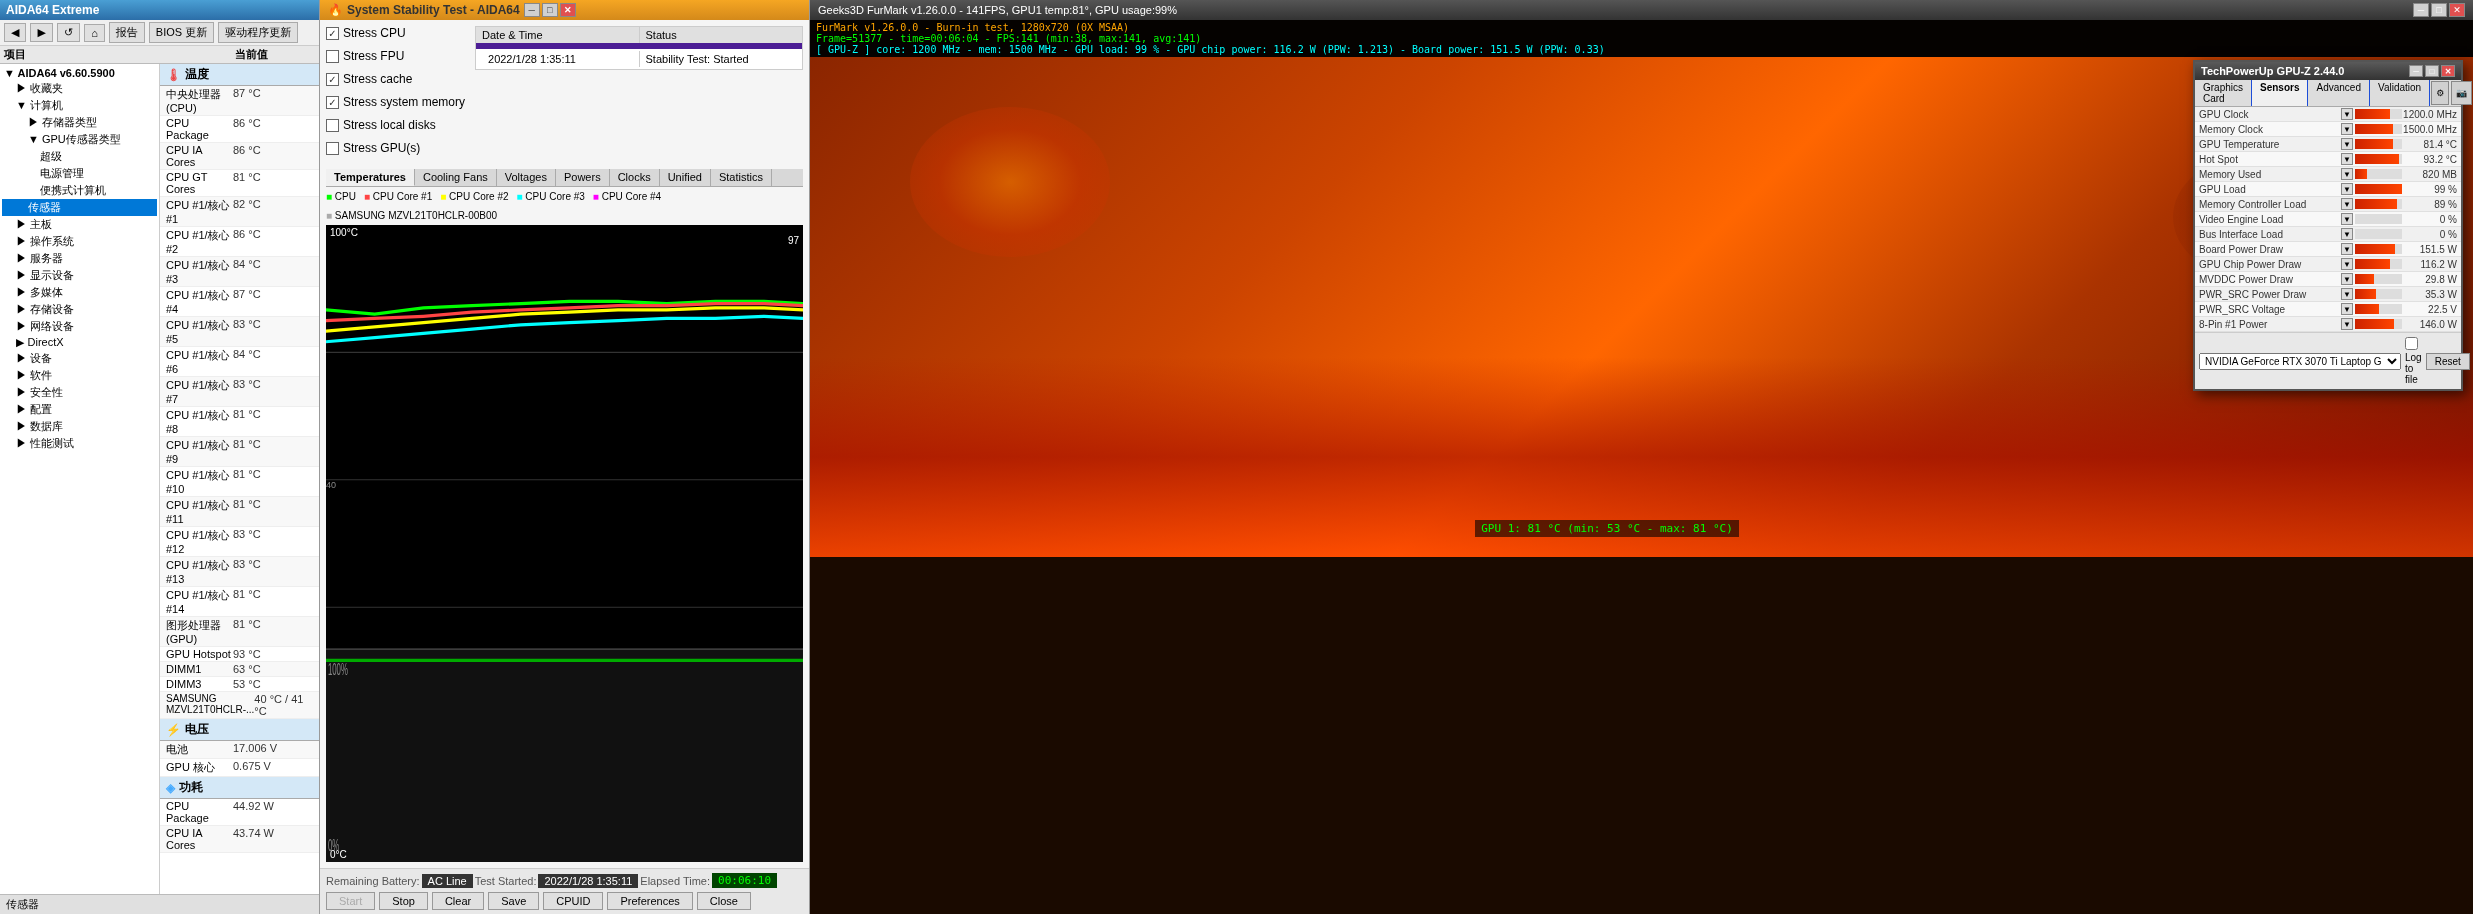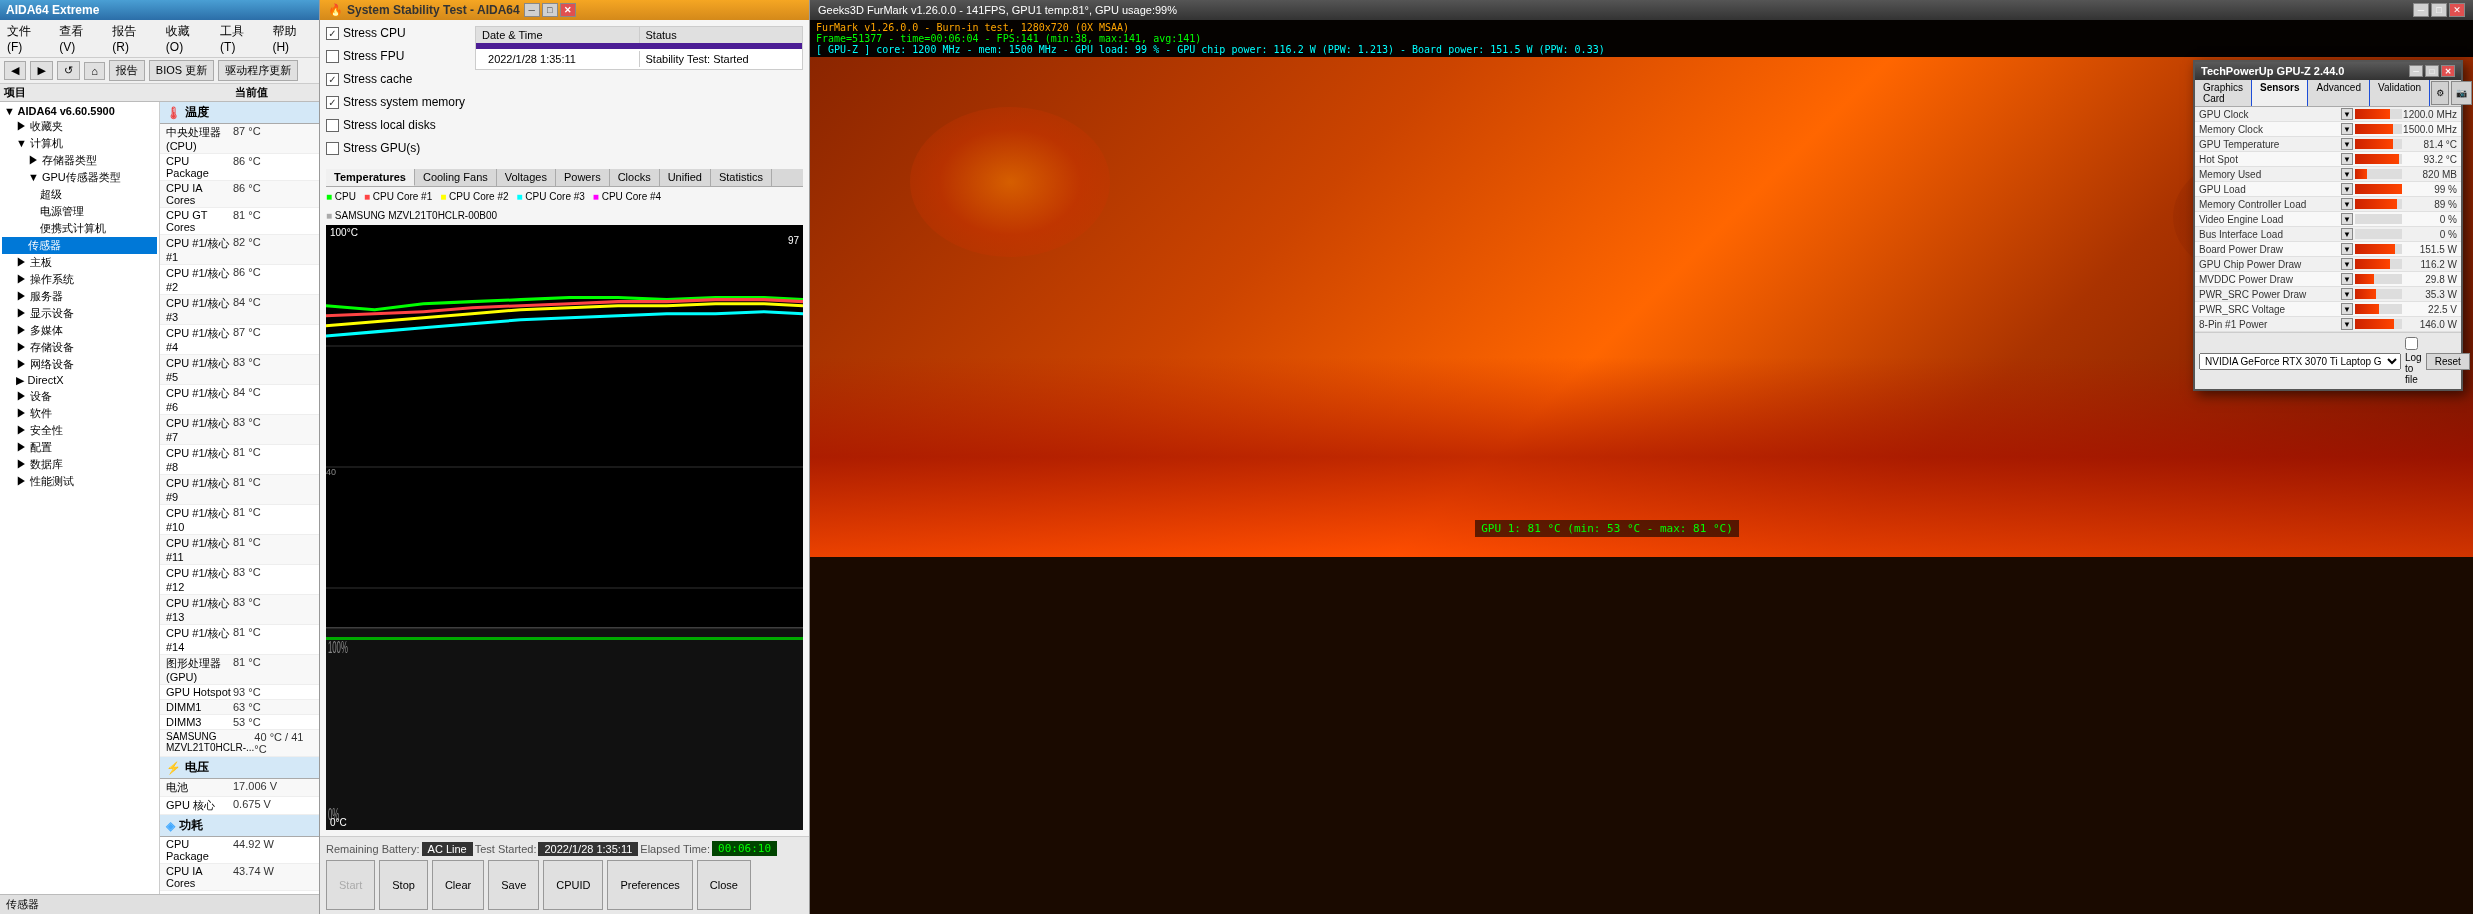--- a/index.html
+++ b/index.html
@@ -253,21 +253,21 @@
       font-family: monospace;
       font-size: 11px;
     }
     .footer-buttons {
       display: flex;
       gap: 4px;
     }
     .footer-btn {
       background: #e0e0e0;
       border: 1px solid #999;
-      padding: 18px 12px;
+      padding: 2px 12px;
       font-size: 11px;
       cursor: pointer;
     }
     .footer-btn:disabled { color: #aaa; }
     .cpuz-tab {
       padding: 2px 8px;
       border-right: 1px solid #aaa;
       cursor: pointer;
       font-size: 11px;
     }
@@ -459,28 +459,20 @@
       color: #888;
       font-size: 9px;
     }
   </style>
 </head>
 <body>
 
 <div class="aida64-panel">
   <div class="aida64-titlebar">
     <span>AIDA64 Extreme</span>
-  </div>
-  <div class="aida64-menubar">
-    <span>文件(F)</span>
-    <span>查看(V)</span>
-    <span>报告(R)</span>
-    <span>收藏(O)</span>
-    <span>工具(T)</span>
-    <span>帮助(H)</span>
   </div>
   <div class="aida64-toolbar">
     <button class="toolbar-btn">◀</button>
     <button class="toolbar-btn">▶</button>
     <button class="toolbar-btn">↺</button>
     <button class="toolbar-btn">⌂</button>
     <button class="toolbar-btn">报告</button>
     <button class="toolbar-btn">BIOS 更新</button>
     <button class="toolbar-btn">驱动程序更新</button>
   </div>

